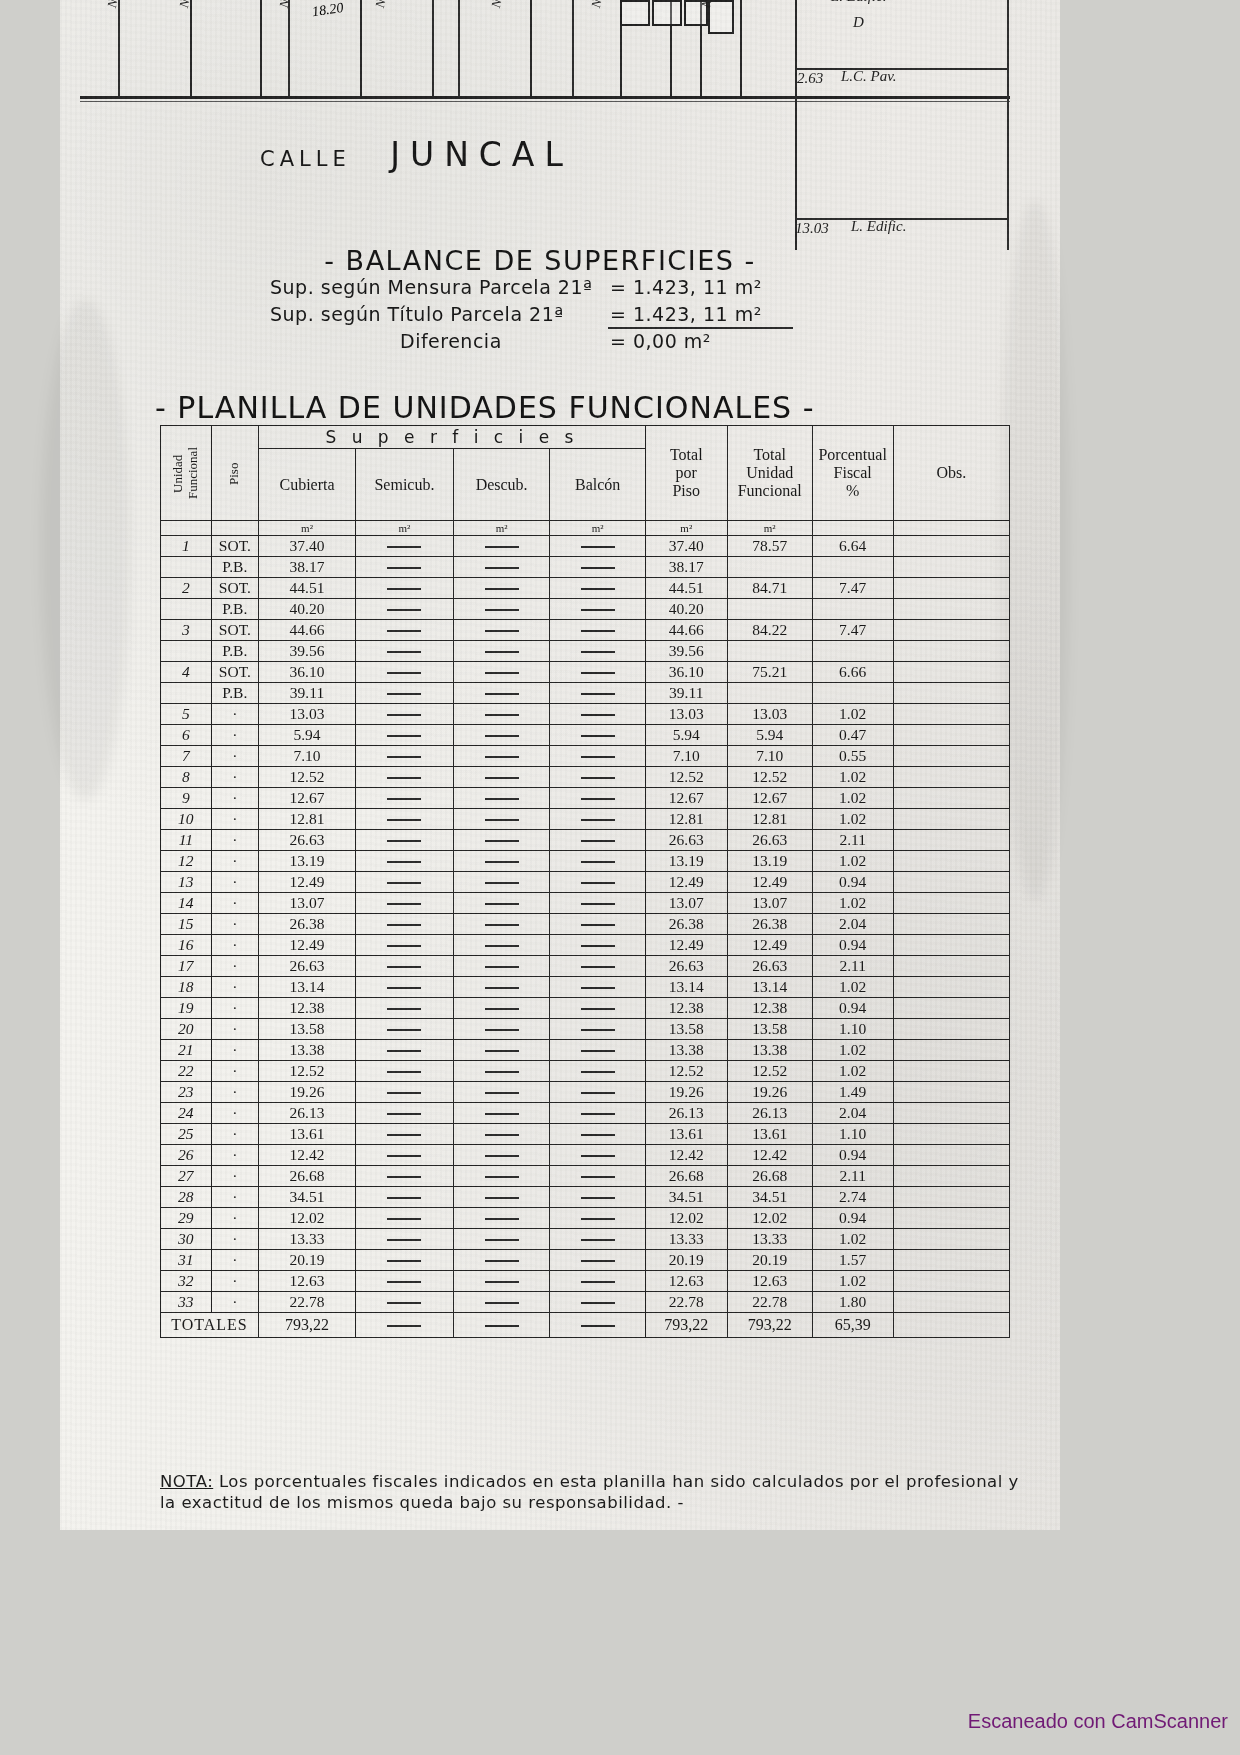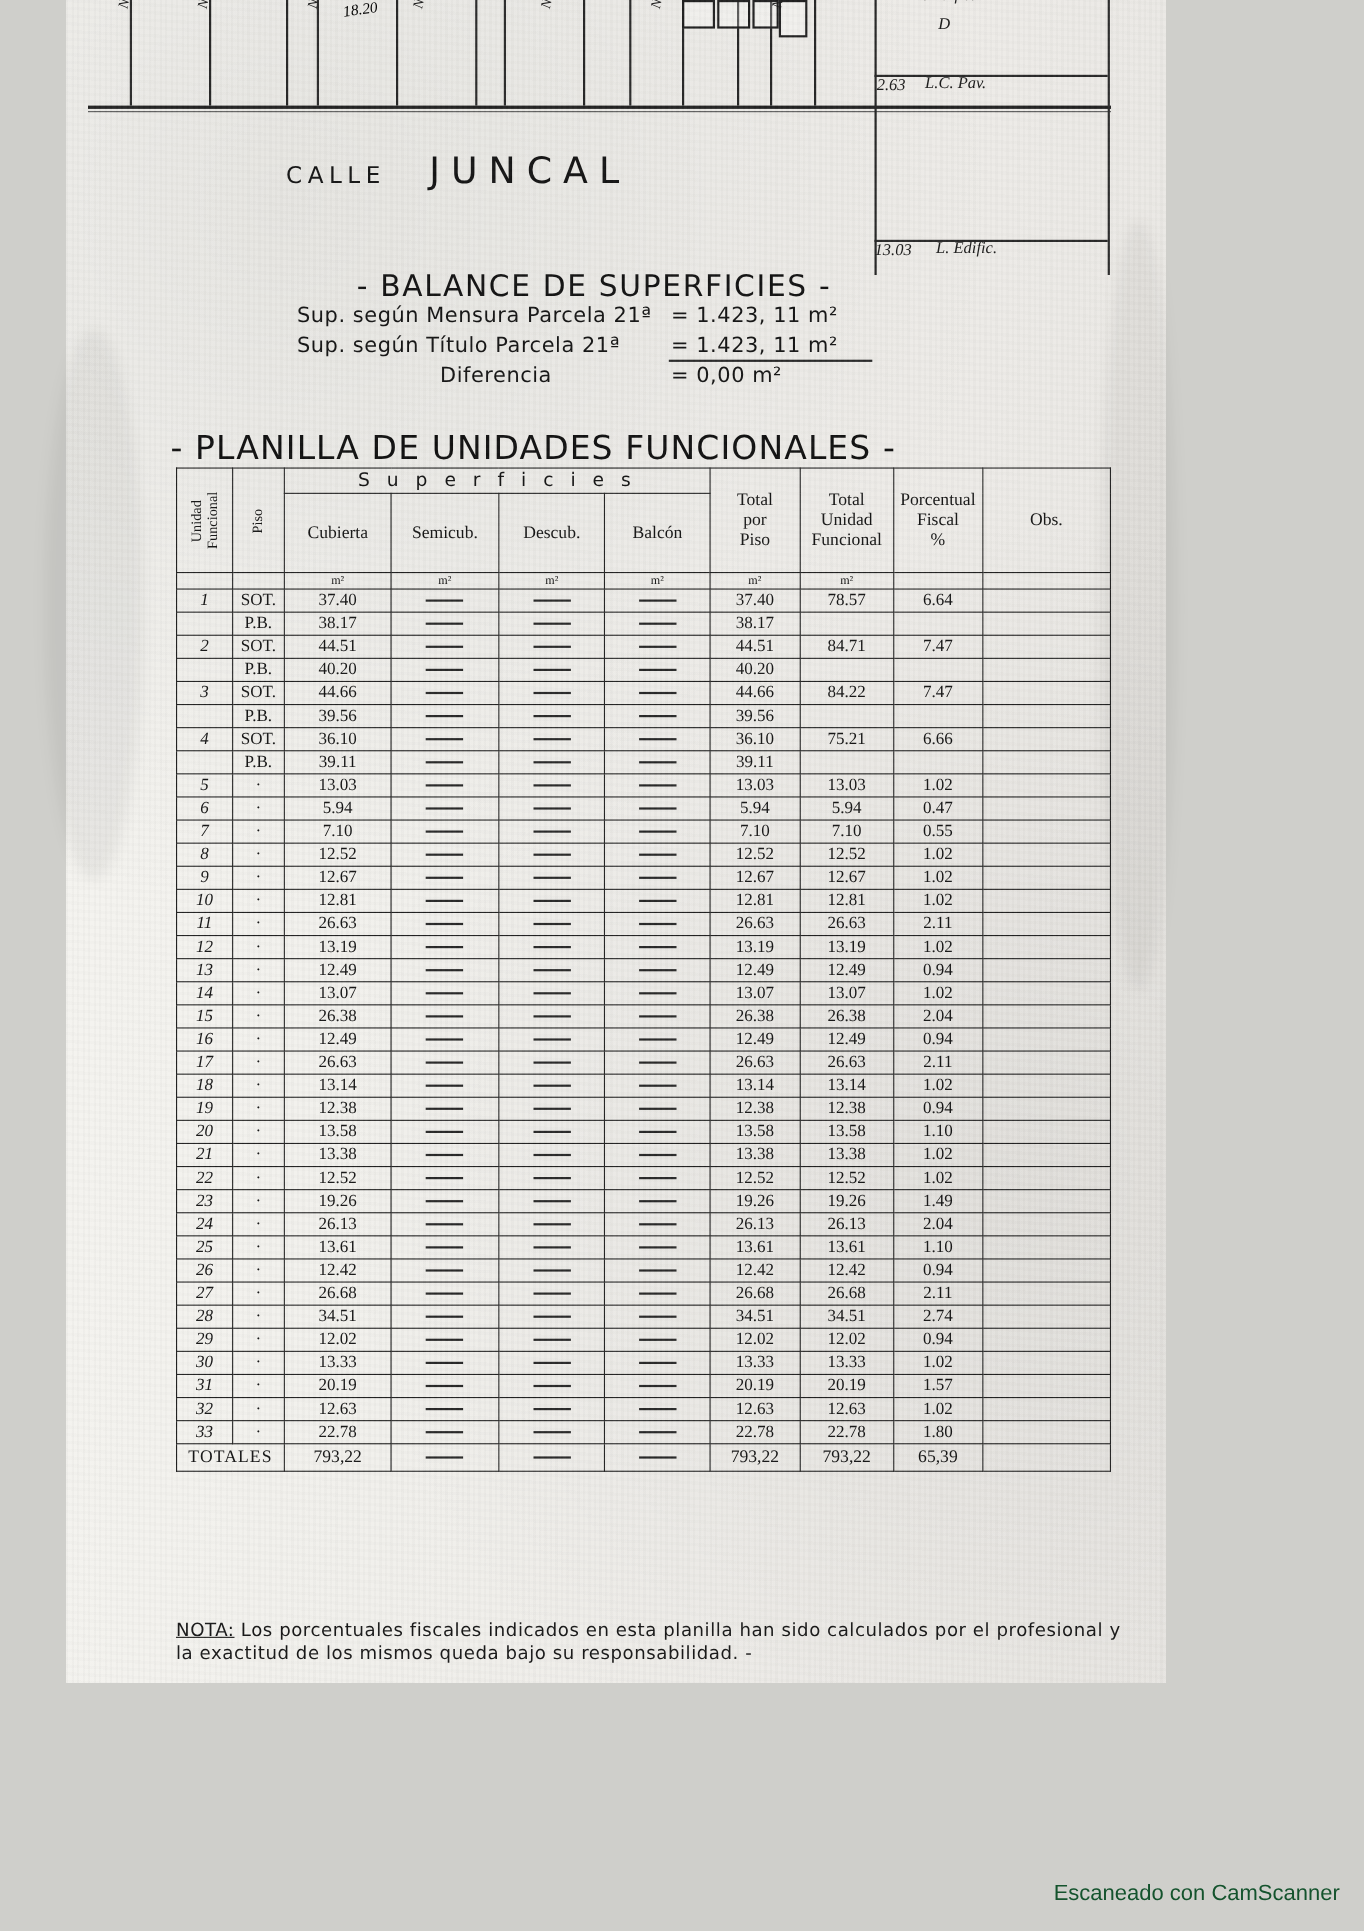--- a/index.html
+++ b/index.html
@@ -85,21 +85,21 @@
   .dashline{display:inline-block;width:34px;height:2px;background:#2a2a2a;vertical-align:middle;}
   tr.m2row td{height:14px;font-size:11px;}
   tr.totales td{height:24px;font-size:16px;}
   td.totlabel{font-size:15px;letter-spacing:1px;}
 
   
   #nota{position:absolute;left:100px;top:1472px;width:860px;font-size:16.5px;color:#191919;line-height:1.25;}
   #nota u{text-decoration:underline;}
 
   
-  #cam{position:absolute;right:22px;bottom:22px;font-size:20px;color:#14532d;font-family:"Liberation Sans",sans-serif;}
+  #cam{position:absolute;right:12px;bottom:22px;font-size:20px;color:#701a75;font-family:"Liberation Sans",sans-serif;}
   .smudge{position:absolute;background:rgba(0,0,0,0.05);border-radius:50%;filter:blur(6px);}
 </style>
 </head>
 <body>
 
 <div id="sheet">
 
   <div id="topstrip">
     <div class="vline" style="left:58px"></div>
     <div class="vline" style="left:130px"></div>

